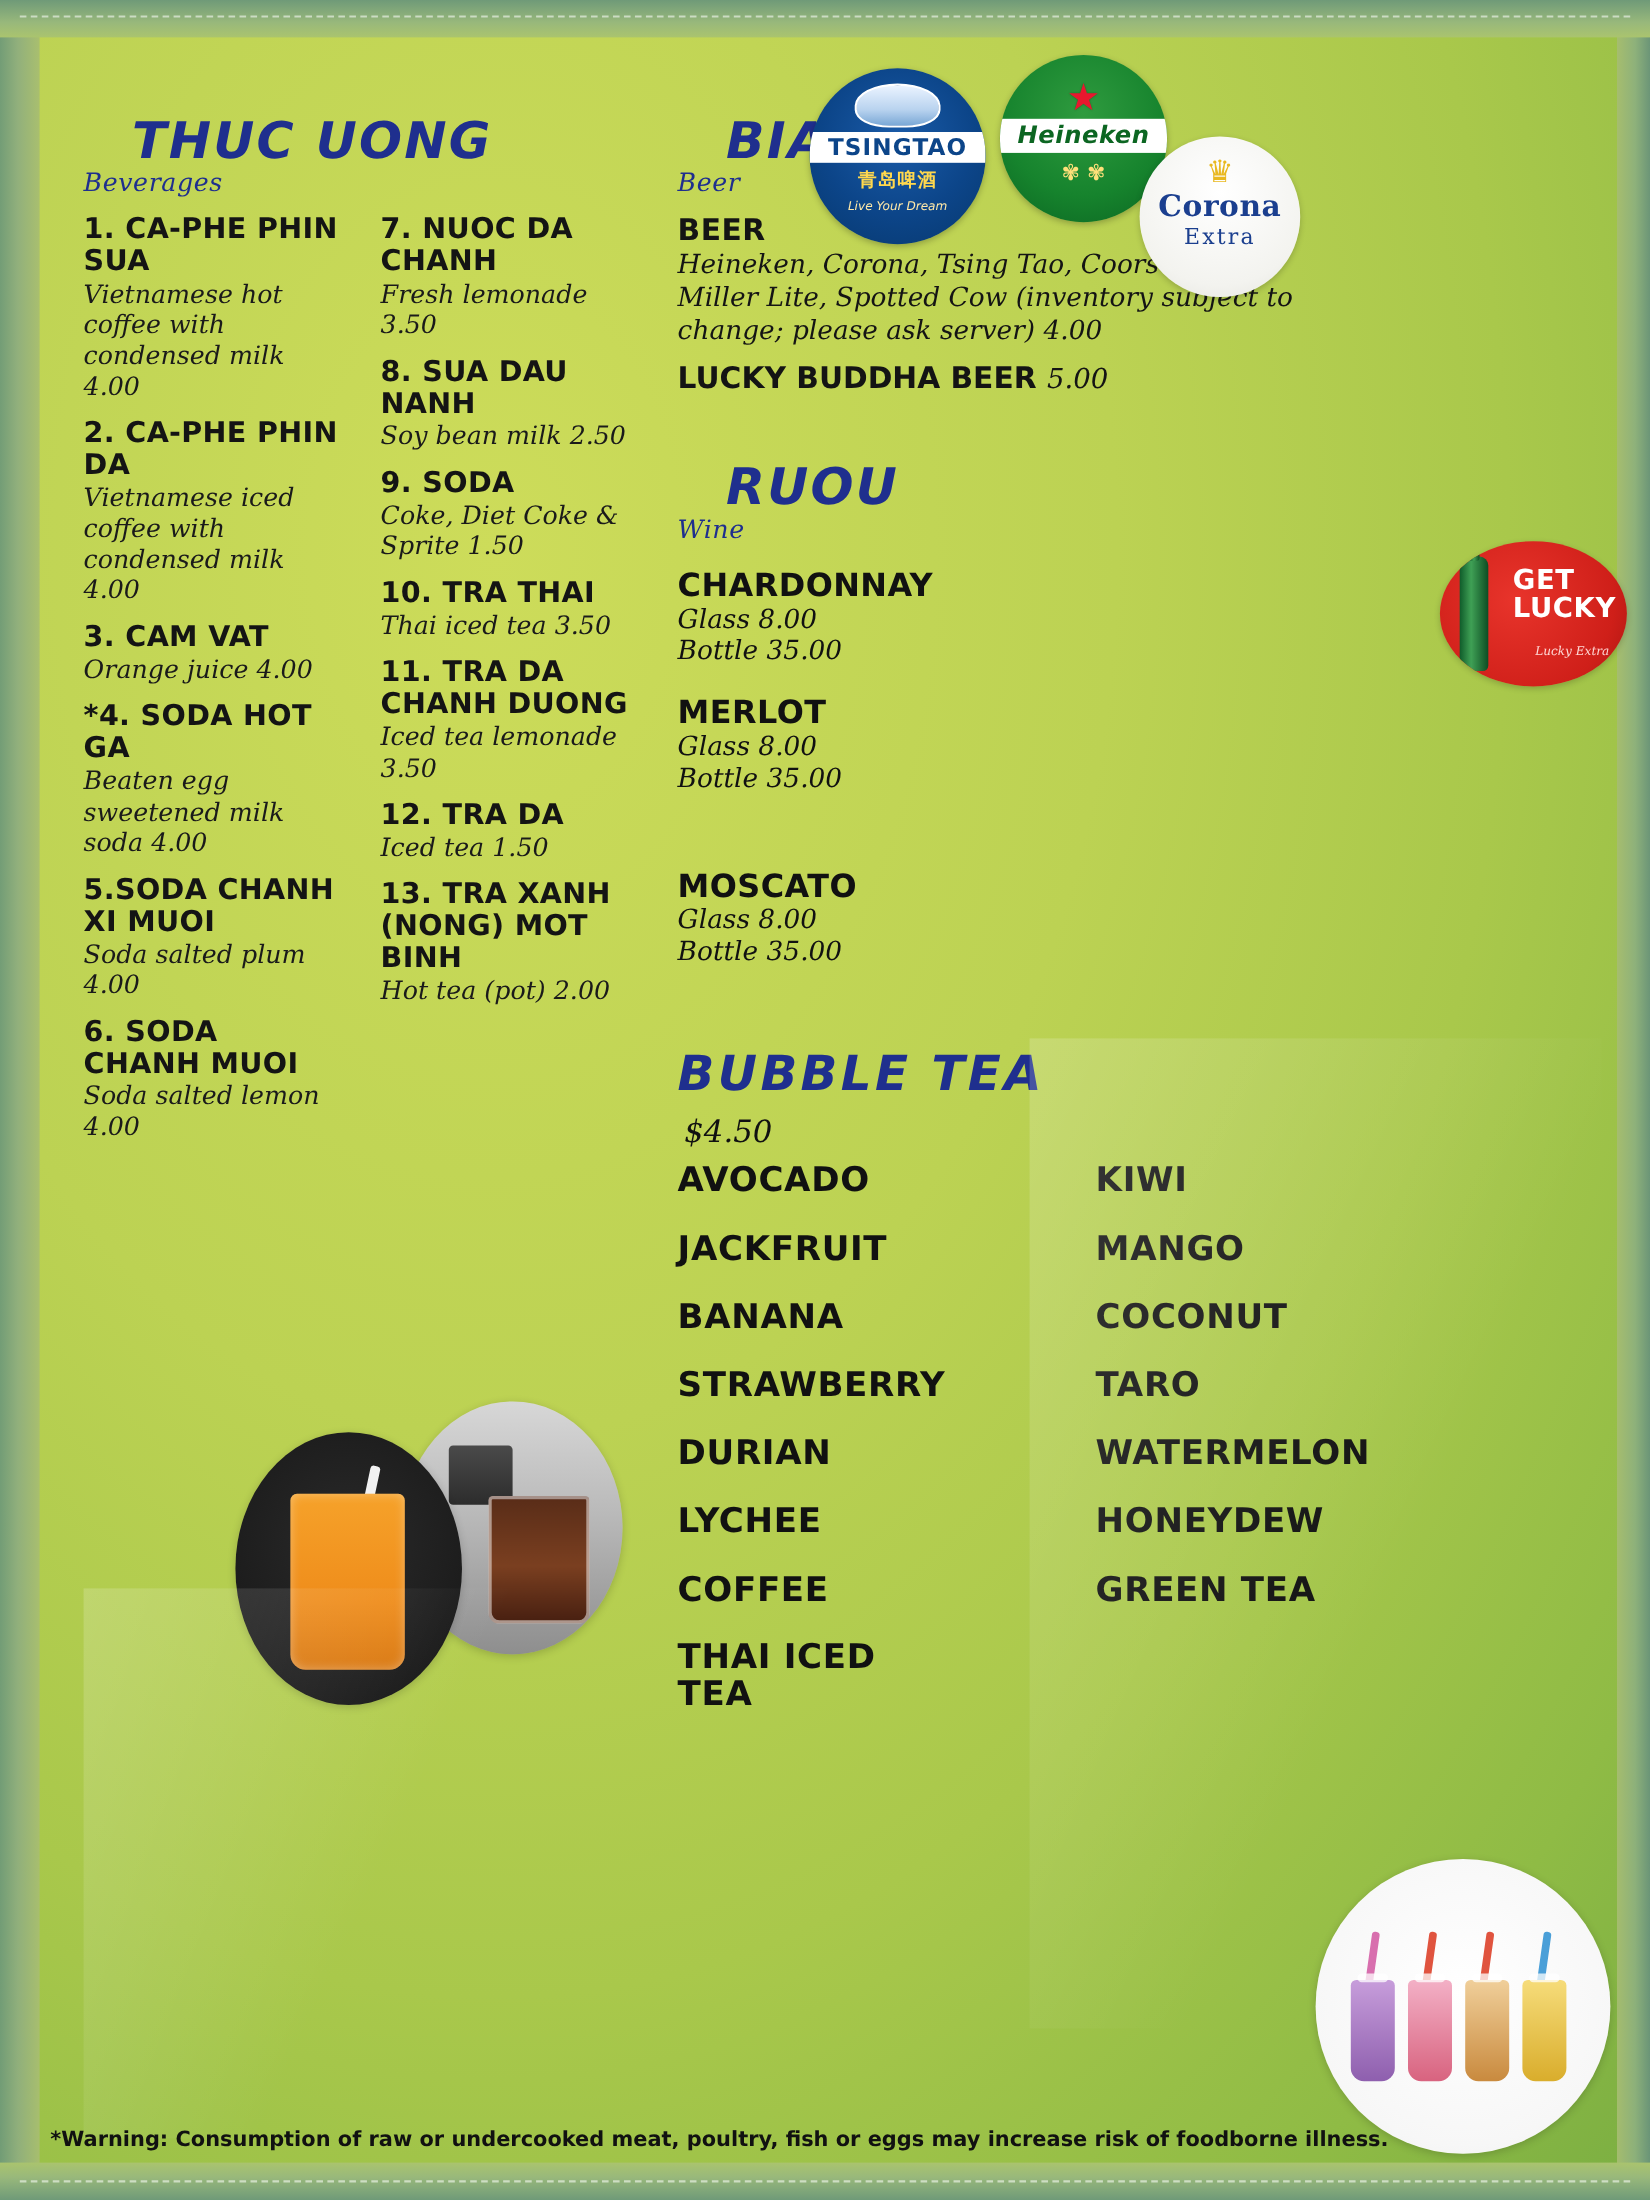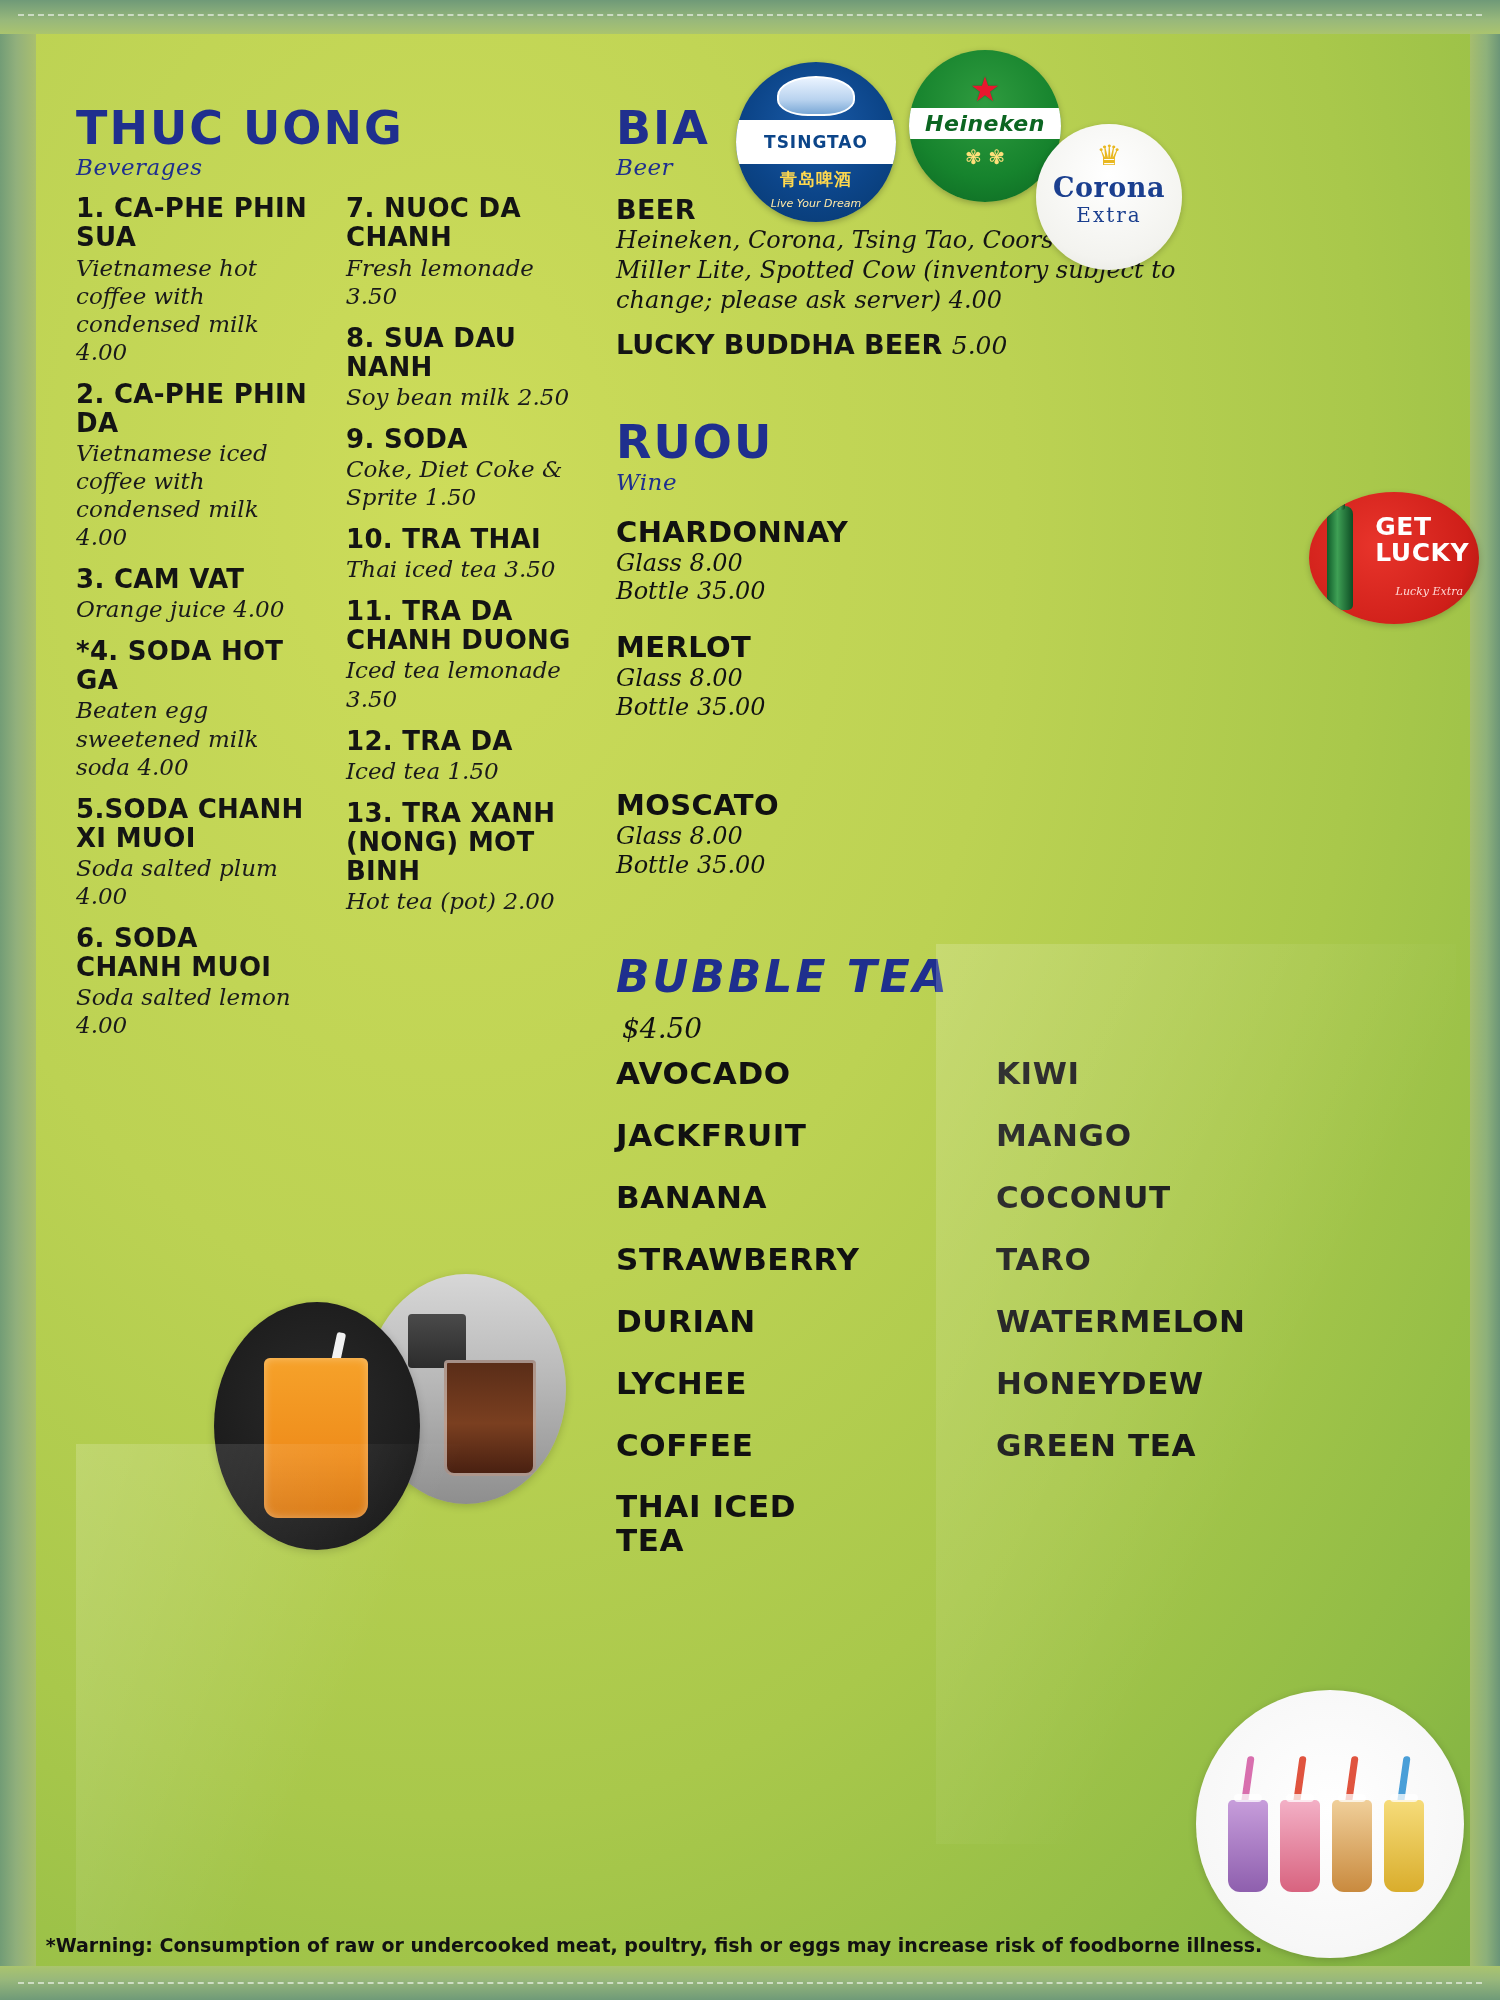--- a/index.html
+++ b/index.html
@@ -61,24 +61,26 @@
   }
   .col-right {
     position: absolute;
     left: 580px; top: 60px;
     width: 830px;
   }
 
   .section-title {
     font-family: "DejaVu Sans", sans-serif;
     font-weight: bold;
+    font-style: italic;
     font-size: 46px;
     letter-spacing: 2px;
     color: #1f2f8e;
     line-height: 1.05;
+    margin-left: 44px;
   }
   .section-sub {
     font-family: "DejaVu Serif", serif;
     font-style: italic;
     font-size: 23px;
     color: #1f2f8e;
     margin-top: 2px;
     margin-bottom: 14px;
     letter-spacing: .5px;
   }
@@ -199,23 +201,23 @@
     margin-left: auto; margin-right: auto;
     border-radius: 50% 50% 40% 40%;
     background: linear-gradient(to bottom, #eaf3ff 0%, #b9d3ef 60%, #7aa8d6 100%);
     border: 2px solid #fff;
   }
   .ts-band {
     margin-top: 4px;
     background: #fff;
     color: #0c4589;
     font-weight: bold;
-    font-size: 17px;
+    font-size: 21px;
     letter-spacing: 1px;
-    padding: 12px 0;
+    padding: 2px 0;
   }
   .ts-cn {
     font-size: 17px;
     color: #ffd84d;
     font-weight: bold;
     margin-top: 4px;
     letter-spacing: 1px;
   }
   .ts-foot {
     font-size: 11px;

